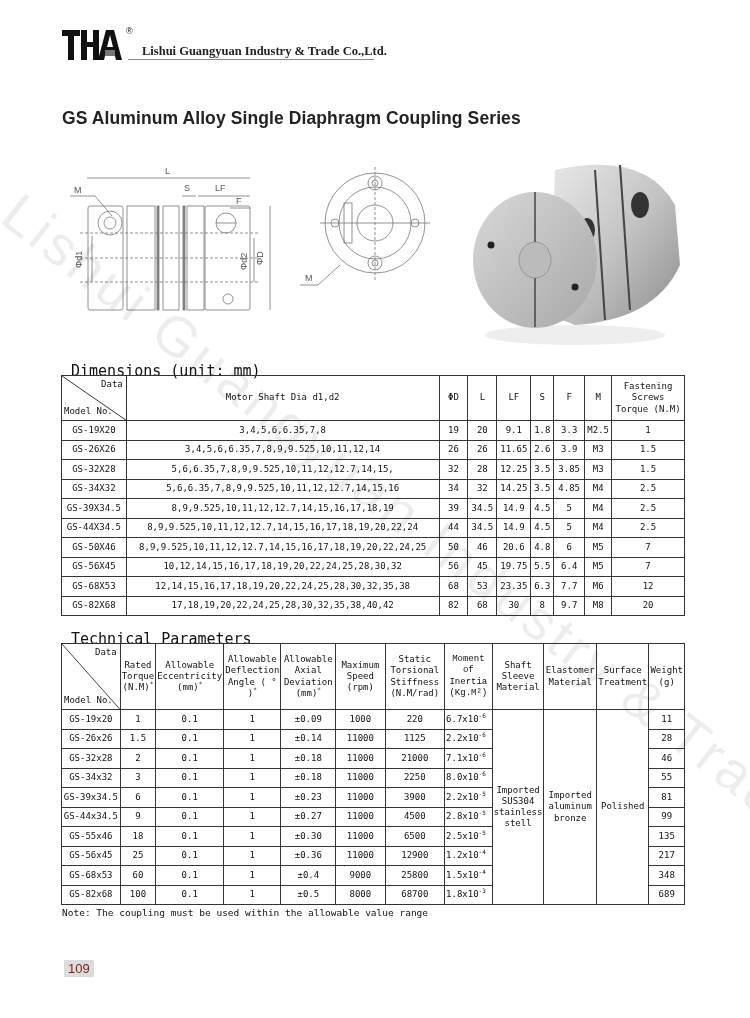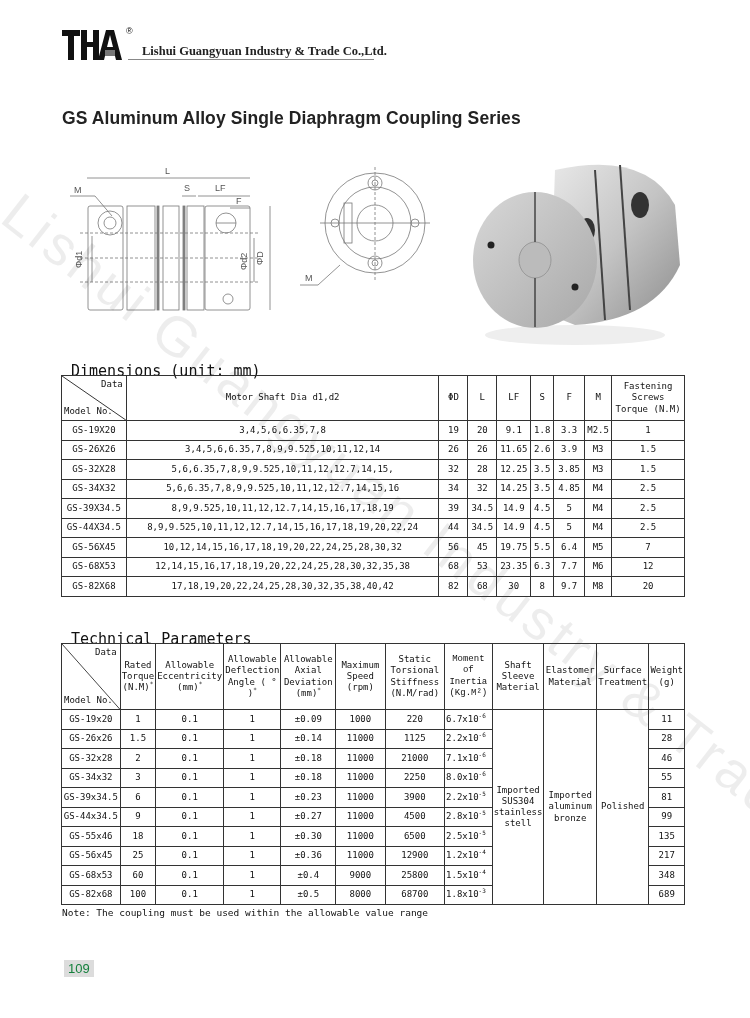--- a/index.html
+++ b/index.html
@@ -19,21 +19,21 @@
   .dim { left: 61px; top: 375px; width: 624px; }
   .tech { left: 61px; top: 643px; width: 624px; }
   .diag { position: relative; padding: 0; }
   .diag .dtop { position: absolute; right: 3px; top: 3px; }
   .diag .dbot { position: absolute; left: 2px; bottom: 3px; }
   .diag svg { position: absolute; left: 0; top: 0; width: 100%; height: 100%; }
   .dim tbody td { height: 18.5px; }
   .tech tbody td { height: 18.5px; }
   sup { font-size: 6px; vertical-align: super; line-height: 0; }
   .note { position: absolute; left: 62px; top: 907px; font-size: 9.5px; }
-  .page-num { position: absolute; left: 64px; top: 960px; background: #dcdcdc; padding: 1px 4px; font-family: "Liberation Sans", sans-serif; font-size: 13px; color: #15803d; }
+  .page-num { position: absolute; left: 64px; top: 960px; background: #dcdcdc; padding: 1px 4px; font-family: "Liberation Sans", sans-serif; font-size: 13px; color: #7f1d1d; }
 </style>
 </head>
 <body>
 
 <svg class="logo" viewBox="0 0 60 30">
   <path d="M0 0 H18 V6 H12 V30 H6 V6 H0 Z" fill="#111"></path>
   <path d="M19 0 H25 V12 H31 V0 H37 V30 H31 V17 H25 V30 H19 Z" fill="#111"></path>
   <path d="M44 0 H52 L60 30 H54 L52 22 H44 L42 30 H36 Z M45 17 H51 L48 5 Z" fill="#111"></path>
   <rect x="43" y="20" width="10" height="6" fill="#777"></rect>
 </svg>
@@ -206,20 +206,31 @@
         <td>8,9,9.525,10,11,12,12.7,14,15,16,17,18,19,20,22,24</td>
         <td>44</td>
         <td>34.5</td>
         <td>14.9</td>
         <td>4.5</td>
         <td>5</td>
         <td>M4</td>
         <td>2.5</td>
       </tr>
       <tr>
+        <td>GS-50X46</td>
+        <td>8,9,9.525,10,11,12,12.7,14,15,16,17,18,19,20,22,24,25</td>
+        <td>50</td>
+        <td>46</td>
+        <td>20.6</td>
+        <td>4.8</td>
+        <td>6</td>
+        <td>M5</td>
+        <td>7</td>
+      </tr>
+      <tr>
         <td>GS-56X45</td>
         <td>10,12,14,15,16,17,18,19,20,22,24,25,28,30,32</td>
         <td>56</td>
         <td>45</td>
         <td>19.75</td>
         <td>5.5</td>
         <td>6.4</td>
         <td>M5</td>
         <td>7</td>
       </tr>

